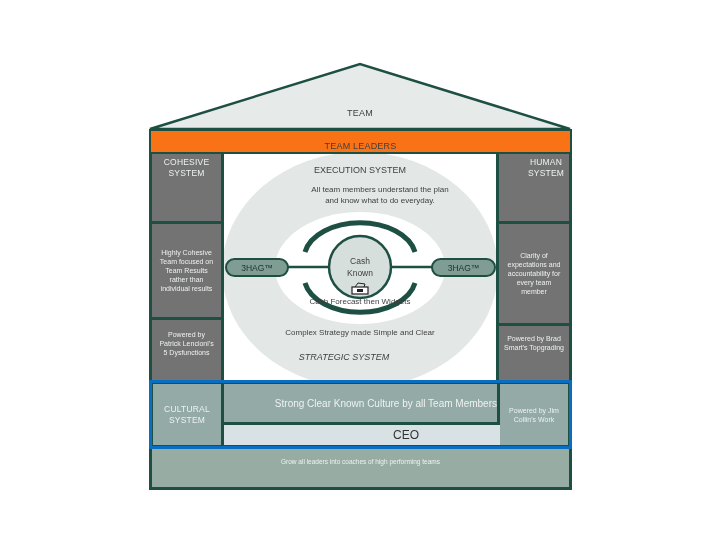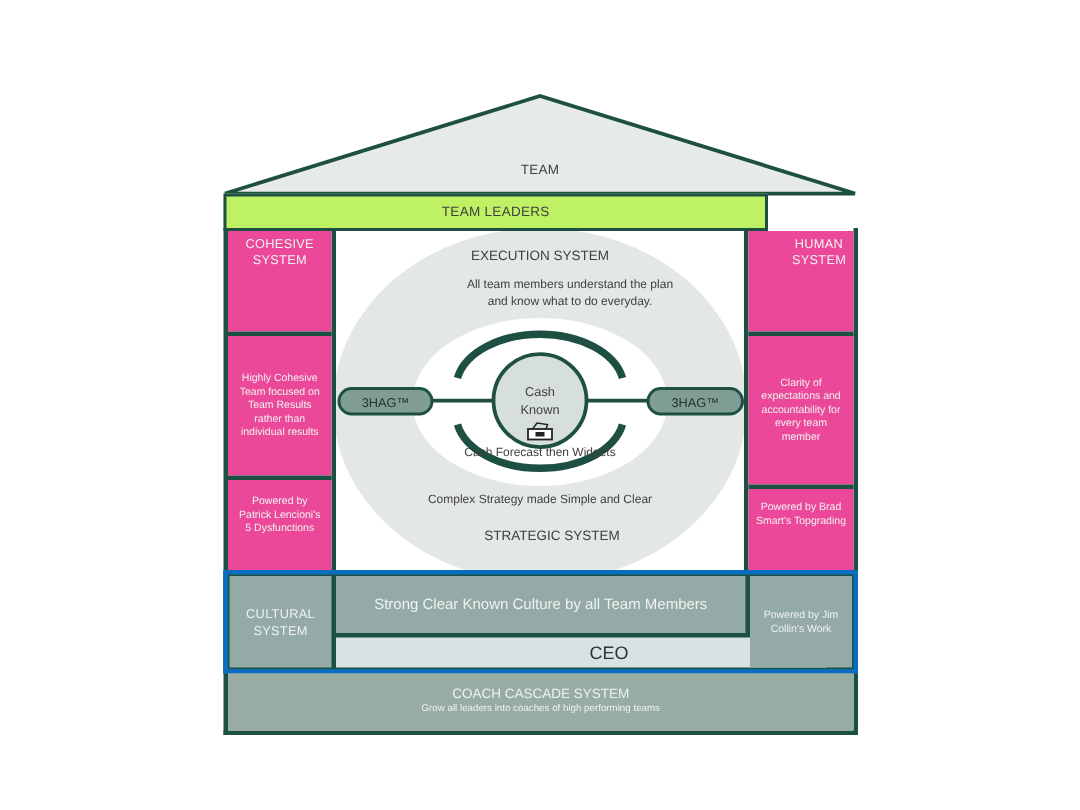--- a/index.html
+++ b/index.html
@@ -2,21 +2,21 @@
 <html><head>
 <meta charset="utf-8">
 <style>
   html, body { margin: 0; padding: 0; background: #ffffff; }
   body { width: 720px; height: 540px; position: relative; overflow: hidden;
          font-family: "Liberation Sans", "DejaVu Sans", sans-serif; }
   .abs { position: absolute; box-sizing: border-box; }
   .dark { background: #1d4f42; }
   .txt { color: #3f3f3f; text-align: center; }
   .ltxt { color: #eef2f0; text-align: center; }
-  .pane { background: #ec4899; display: flex; flex-direction: column; align-items: center; }
+  .pane { background: #737373; display: flex; flex-direction: column; align-items: center; }
   #roof-svg { position: absolute; left: 0; top: 0; }
   .t-title { font-size: 9px; letter-spacing: 0.2px; line-height: 11px; }
   .t-small { font-size: 7px; line-height: 9px; }
   .center-block { display:flex; align-items:center; justify-content:center; }
 </style>
 </head>
 <body>
 
 <svg id="roof-svg" width="720" height="540">
 
@@ -30,21 +30,21 @@
   <line x1="390" y1="267" x2="432" y2="267" stroke="#1d4f42" stroke-width="2.5"></line>
 
   <path d="M 305 252 A 56 36 0 0 1 415 252" fill="none" stroke="#1d4f42" stroke-width="5"></path>
   <path d="M 415 283 A 56 36 0 0 1 305 283" fill="none" stroke="#1d4f42" stroke-width="5"></path>
 
   <circle cx="360" cy="267" r="31" fill="#d7dfdd" stroke="#1d4f42" stroke-width="2.5"></circle>
 </svg>
 
 <div class="abs txt t-title" style="left:300px; top:108px; width:120px;">TEAM</div>
 
-<div class="abs center-block" style="left:149px; top:129px; width:363px; height:25px; background:#bef264; border:2.5px solid #1d4f42;">
+<div class="abs center-block" style="left:149px; top:129px; width:423px; height:25px; background:#f97316; border:2.5px solid #1d4f42;align-items:flex-end;">
   <span class="txt t-title">TEAM LEADERS</span>
 </div>
 
 <div class="abs dark" style="left:149px; top:152px; width:3px; height:338px;"></div>
 <div class="abs dark" style="left:569px; top:152px; width:3px; height:338px;"></div>
 <div class="abs dark" style="left:149px; top:487px; width:423px; height:3px;"></div>
 
 <div class="abs dark" style="left:221px; top:152px; width:3px; height:230px;"></div>
 <div class="abs pane" style="left:152px; top:154px; width:69px; height:67px; padding-top:3px;">
   <span class="ltxt t-title" style="font-size:8.5px;">COHESIVE SYSTEM</span>
@@ -85,32 +85,31 @@
 <div class="abs" style="left:351px; top:281px; width:18px; height:13px;">
   <svg width="18" height="13" viewBox="0 0 18 13">
     <rect x="1" y="5" width="16" height="7" fill="#fff" stroke="#222" stroke-width="1.2"></rect>
     <rect x="6" y="7" width="6" height="3" fill="#222"></rect>
     <path d="M4 5 L7 1 L14 2 L13 5" fill="none" stroke="#222" stroke-width="1"></path>
   </svg>
 </div>
 <div class="abs txt" style="left:290px; top:297px; width:140px; font-size:8px;">Cash Forecast then Widgets</div>
 
 <div class="abs txt" style="left:260px; top:328px; width:200px; font-size:8px;">Complex Strategy made Simple and Clear</div>
-<div class="abs txt" style="left:268px; top:352px; width:200px; font-size:9px;">STRATEGIC SYSTEM</div>
+<div class="abs txt" style="left:244px; top:352px; width:200px; font-size:9px;font-style:italic;">STRATEGIC SYSTEM</div>
 
 <div class="abs" style="left:149px; top:380px; width:423px; height:69px; border:3.5px solid #0a6ec0; background:#1d4f42;"></div>
 <div class="abs pane center-block" style="left:153px; top:384px; width:68px; height:61px; background:#93aaa6;">
   <span class="ltxt t-title" style="font-size:8.5px;">CULTURAL SYSTEM</span>
 </div>
-<div class="abs center-block" style="left:224px; top:384px; width:273px; height:38px; background:#93aaa6;">
+<div class="abs center-block" style="left:224px; top:384px; width:273px; height:38px; background:#93aaa6;justify-content:flex-end;">
   <span class="ltxt" style="font-size:10px;">Strong Clear Known Culture by all Team Members</span>
 </div>
 <div class="abs center-block" style="left:224px; top:425px; width:327px; height:20px; background:#d8e1e4;padding-left:37px;">
   <span style="color:#333; font-size:12px;">CEO</span>
 </div>
 <div class="abs center-block" style="left:500px; top:384px; width:68px; height:61px; background:#93aaa6; padding:0 3px;">
   <span class="ltxt t-small">Powered by Jim Collin's Work</span>
 </div>
 
 <div class="abs" style="left:152px; top:449px; width:417px; height:38px; background:#97ada4; padding-top:8px;">
-  <div class="ltxt" style="font-size:9px; line-height:11px;">COACH CASCADE SYSTEM</div>
   <div class="ltxt" style="font-size:6.5px; line-height:9px;">Grow all leaders into coaches of high performing teams</div>
 </div>
 
 </body></html>

